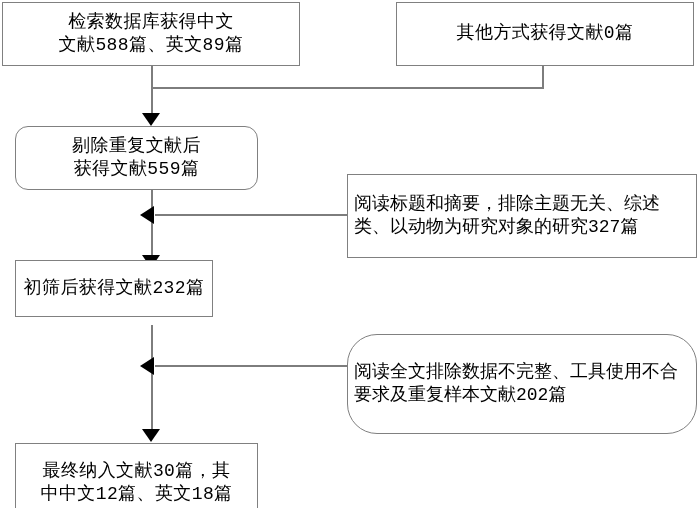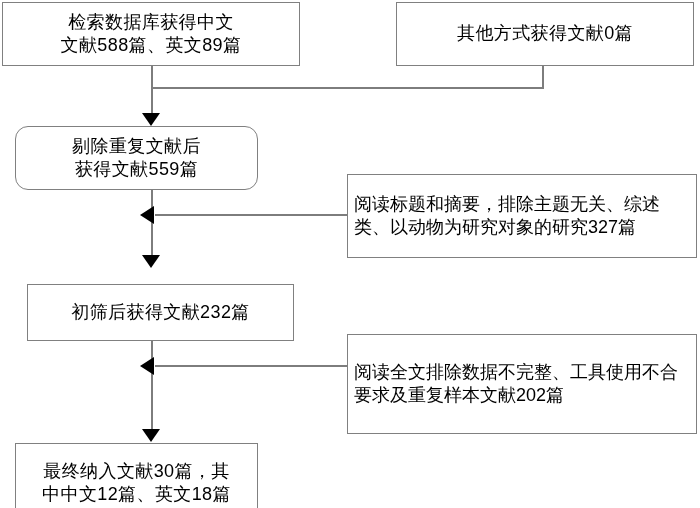--- a/index.html
+++ b/index.html
@@ -6,21 +6,21 @@
     margin: 0;
     padding: 0;
     background: #ffffff;
   }
   #canvas {
     position: relative;
     width: 700px;
     height: 508px;
     background: #ffffff;
     overflow: hidden;
-    font-family: Liberation Sans, sans-serif;
+    font-family: Liberation Mono, monospace;
   }
   .flow-box {
     position: absolute;
     box-sizing: border-box;
     border: 1px solid #808080;
     background: #ffffff;
     display: flex;
     align-items: center;
     justify-content: center;
     color: #000000;
@@ -107,25 +107,25 @@
 
   <div class="flow-box" style="left:15px; top:126px; width:243px; height:64px;border-radius:13px;">
     <span class="box-text">剔除重复文献后
 获得文献559篇</span>
   </div>
 
   <div class="flow-box side-box left-align" style="left:347px; top:174px; width:350px; height:84px;">
     <span class="box-text">阅读标题和摘要，排除主题无关、综述类、以动物为研究对象的研究327篇</span>
   </div>
 
-  <div class="flow-box" style="left:15px; top:284px; width:267px; height:57px;margin-left:12px;">
+  <div class="flow-box" style="left:15px; top:260px; width:198px; height:57px;">
     <span class="box-text">初筛后获得文献232篇</span>
   </div>
 
-  <div class="flow-box side-box left-align" style="left:347px; top:334px; width:350px; height:100px;">
+  <div class="flow-box side-box left-align" style="left:347px; top:334px; width:350px; height:100px;border-radius:30px;">
     <span class="box-text">阅读全文排除数据不完整、工具使用不合要求及重复样本文献202篇</span>
   </div>
 
   <div class="flow-box" style="left:15px; top:443px; width:243px; height:80px;">
     <span class="box-text">最终纳入文献30篇，其
 中中文12篇、英文18篇</span>
   </div>
 
 </div>
 

